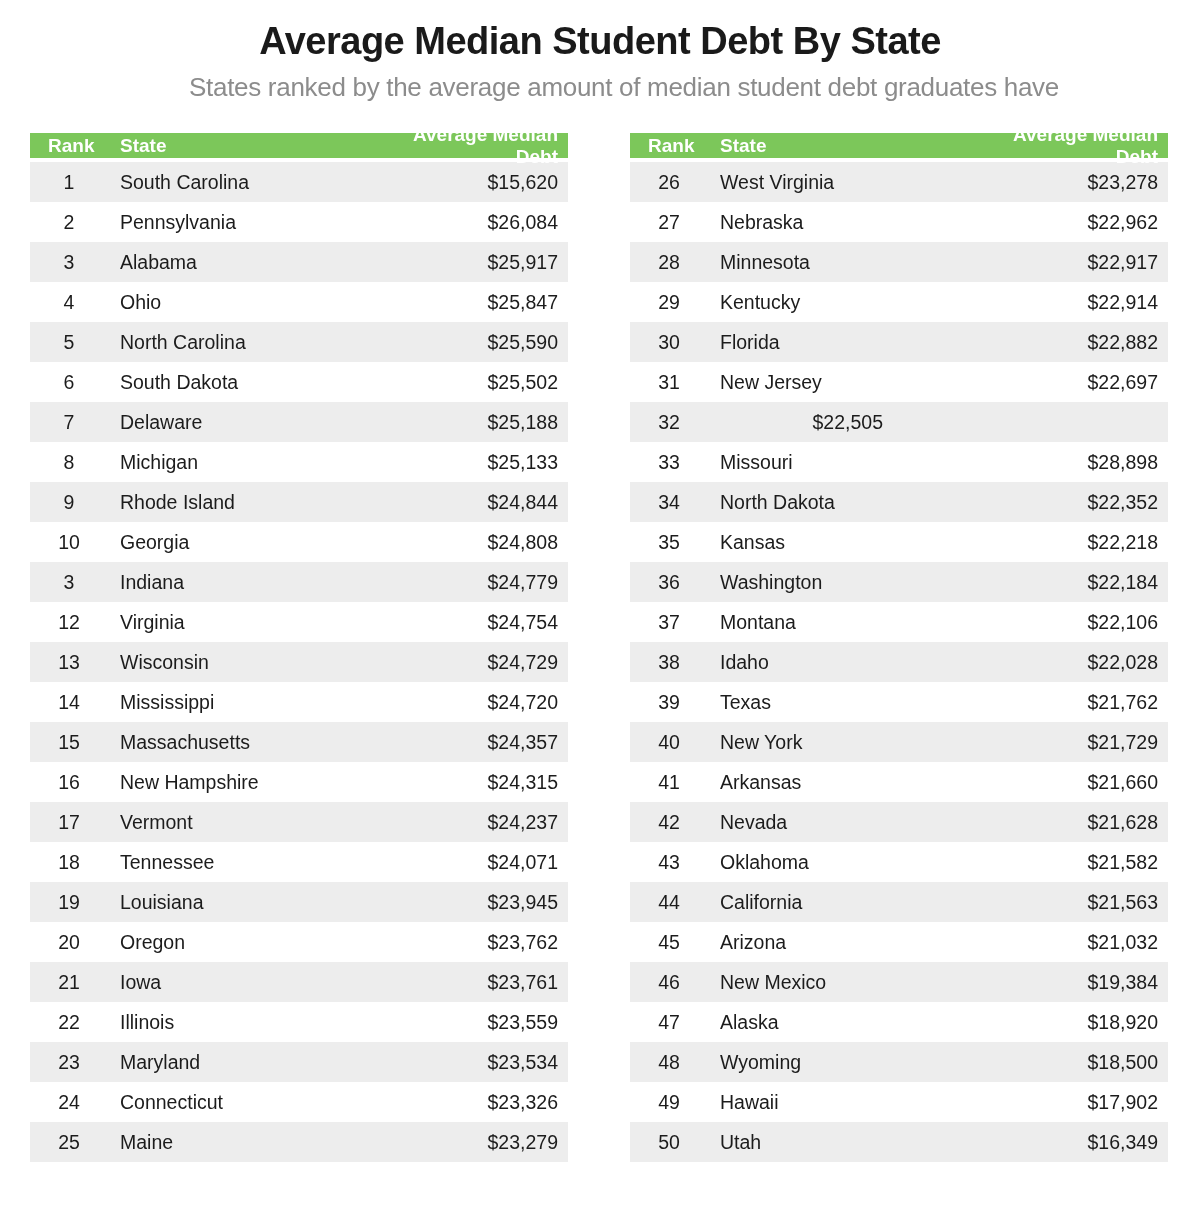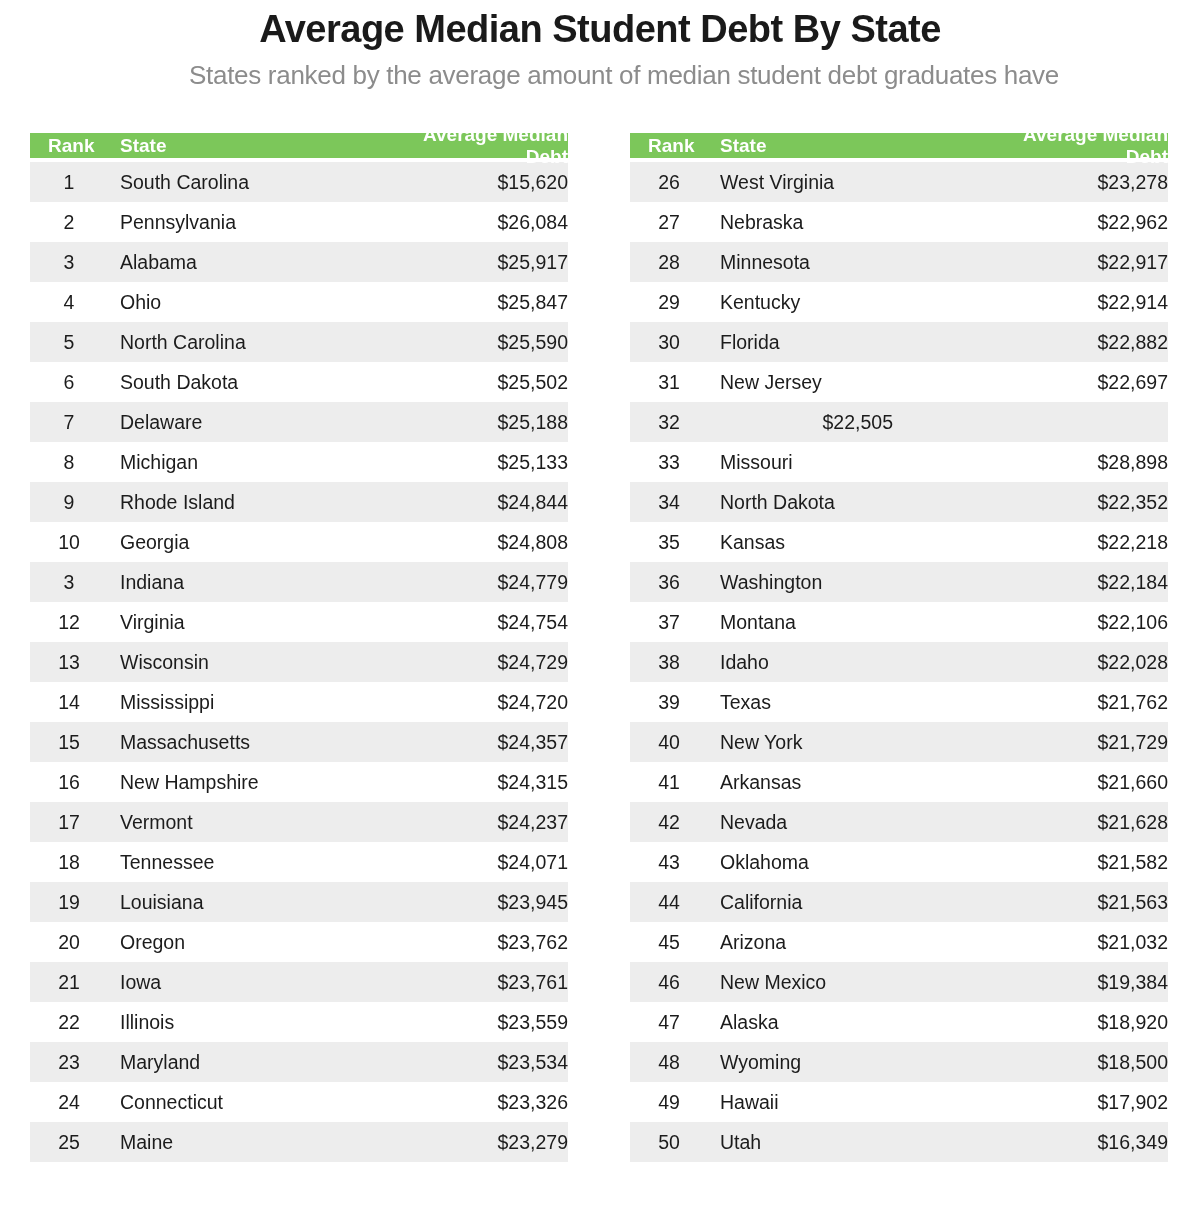--- a/index.html
+++ b/index.html
@@ -13,21 +13,21 @@
   .page {
     position: relative;
     width: 1200px;
     height: 1228px;
     background: #ffffff;
     font-family: "Liberation Sans", sans-serif;
     color: var(--text);
     overflow: hidden;
   }
   .page-title {
-    margin-top: 8px;
+    margin-top: 20px;
     text-align: center;
     font-size: 38px;
     line-height: 1.15;
     font-weight: 700;
     letter-spacing: -0.5px;
     color: #1a1a1a;
   }
   .page-subtitle {
     margin-top: 9px;
     text-align: center;
@@ -60,21 +60,21 @@
     display: flex;
     align-items: center;
     height: 40px;
     font-size: 19.5px;
     color: var(--text);
   }
   .tbody .trow:nth-child(odd) { background: var(--row-alt); }
   .col-rank  { width: 78px;  padding-left: 18px; text-align: left; }
   .trow .col-rank { padding-left: 0; text-align: center; }
   .col-state { flex: 1; padding-left: 12px; text-align: left; }
-  .col-debt  { width: 185px; text-align: right; }
+  .col-debt  { width: 185px; padding-right: 10px; text-align: right; }
   .source-note {
     position: absolute;
     left: 30px;
     top: 1252px;
     font-size: 16.5px;
     color: #7f1d1d;
     letter-spacing: -0.2px;
   }
 </style>
 </head>

